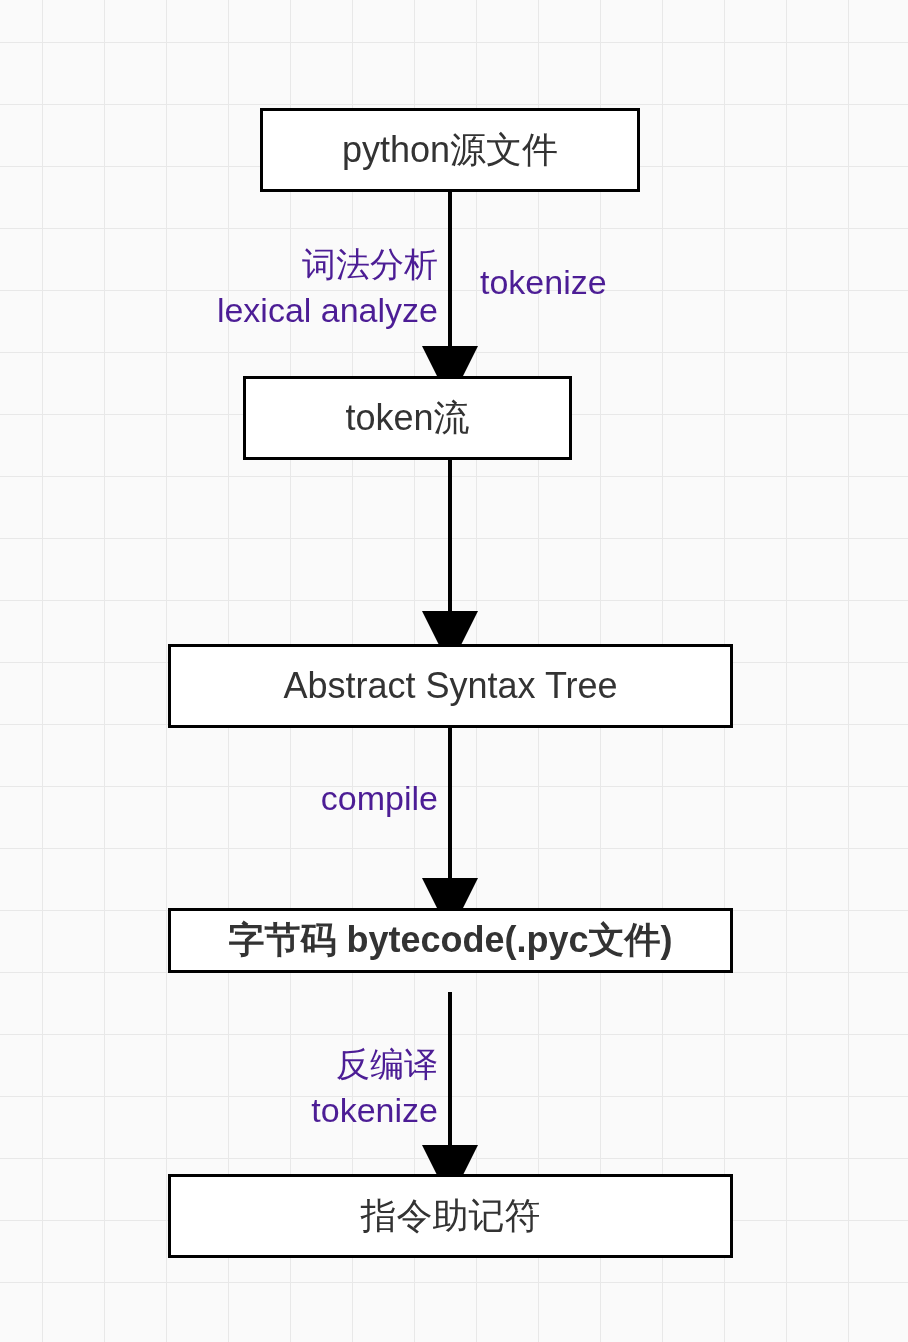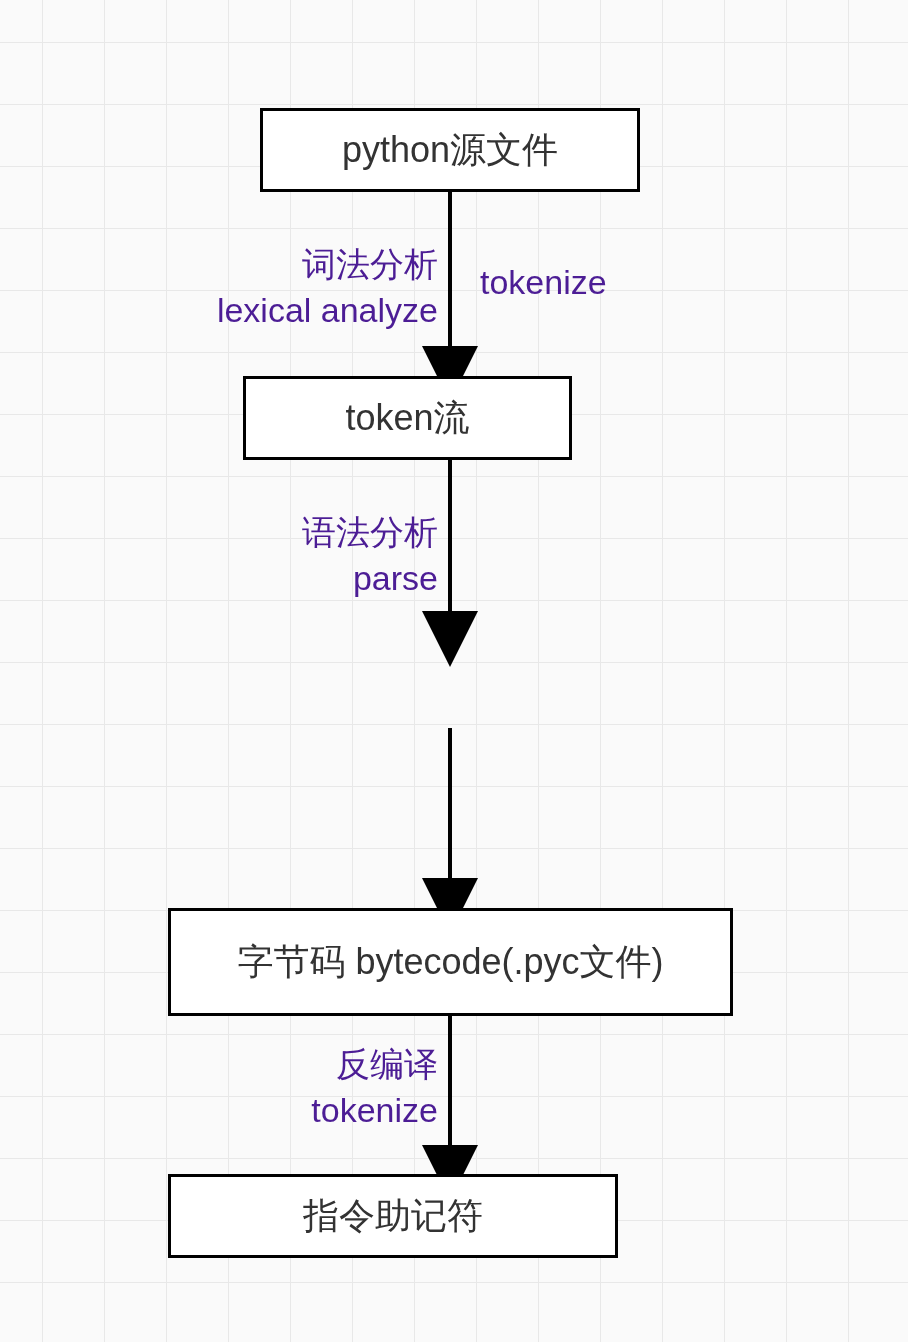--- a/index.html
+++ b/index.html
@@ -74,43 +74,43 @@
   </svg>
 
   <div class="node" style="left:260px; top:108px; width:380px; height:84px;">
     <span>python源文件</span>
   </div>
 
   <div class="node" style="left:243px; top:376px; width:329px; height:84px;">
     <span>token流</span>
   </div>
 
+  <div class="node" style="left:168px; top:644px; width:565px; height:84px;">
+    <span>Abstract Syntax Tree</span>
+  </div>
 
-  <div class="node" style="left:168px; top:908px; width:565px; height:108px;">
+  <div class="node" style="left:168px; top:908px; width:565px; height:65px;font-weight:bold;">
     <span>字节码 bytecode(.pyc文件)</span>
   </div>
 
-  <div class="node" style="left:168px; top:1174px; width:450px; height:84px;">
+  <div class="node" style="left:168px; top:1174px; width:565px; height:84px;">
     <span>指令助记符</span>
   </div>
 
   <div class="edge-label" style="left:150px; top:242px; width:288px;">
     <div>词法分析</div>
     <div>lexical analyze</div>
   </div>
   <div class="edge-label right" style="left:480px; top:260px; width:240px;">
     <div>tokenize</div>
   </div>
 
-  <div class="edge-label" style="left:170px; top:510px; width:268px;">
-    <div>语法分析</div>
-    <div>parse</div>
-  </div>
 
   <div class="edge-label" style="left:170px; top:776px; width:268px;">
+    <div>compile</div>
   </div>
 
   <div class="edge-label" style="left:150px; top:1042px; width:288px;">
     <div>反编译</div>
     <div>tokenize</div>
   </div>
 
 </div>
 
 </body></html>

